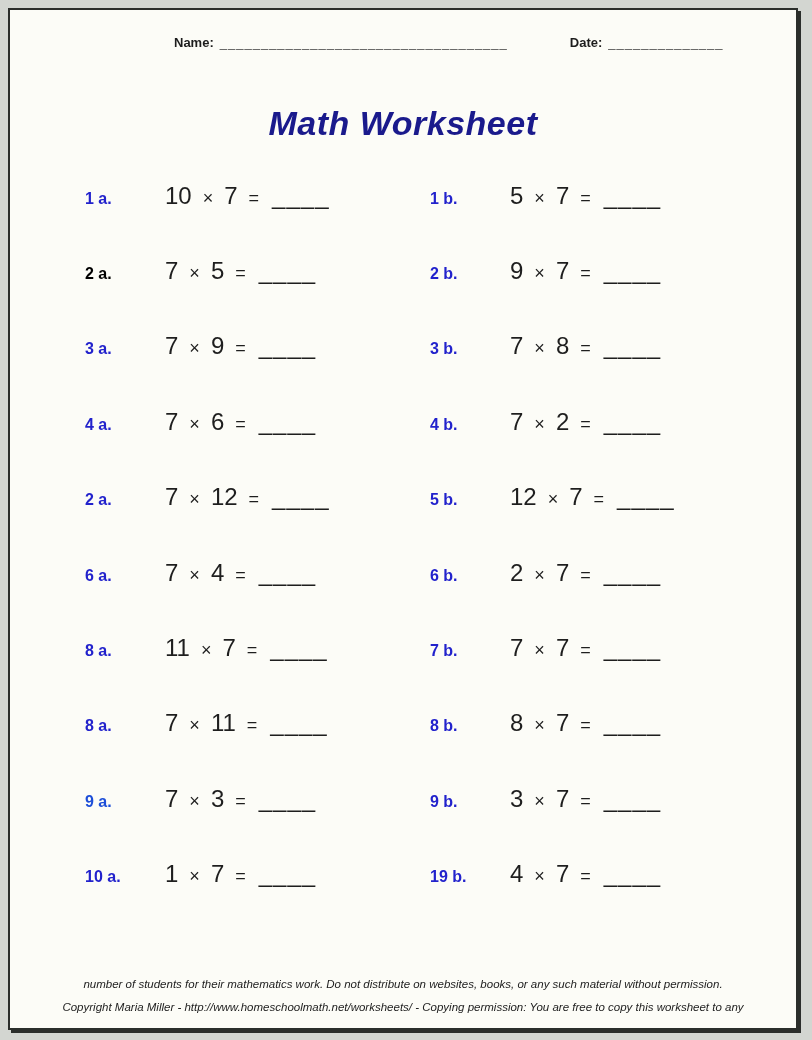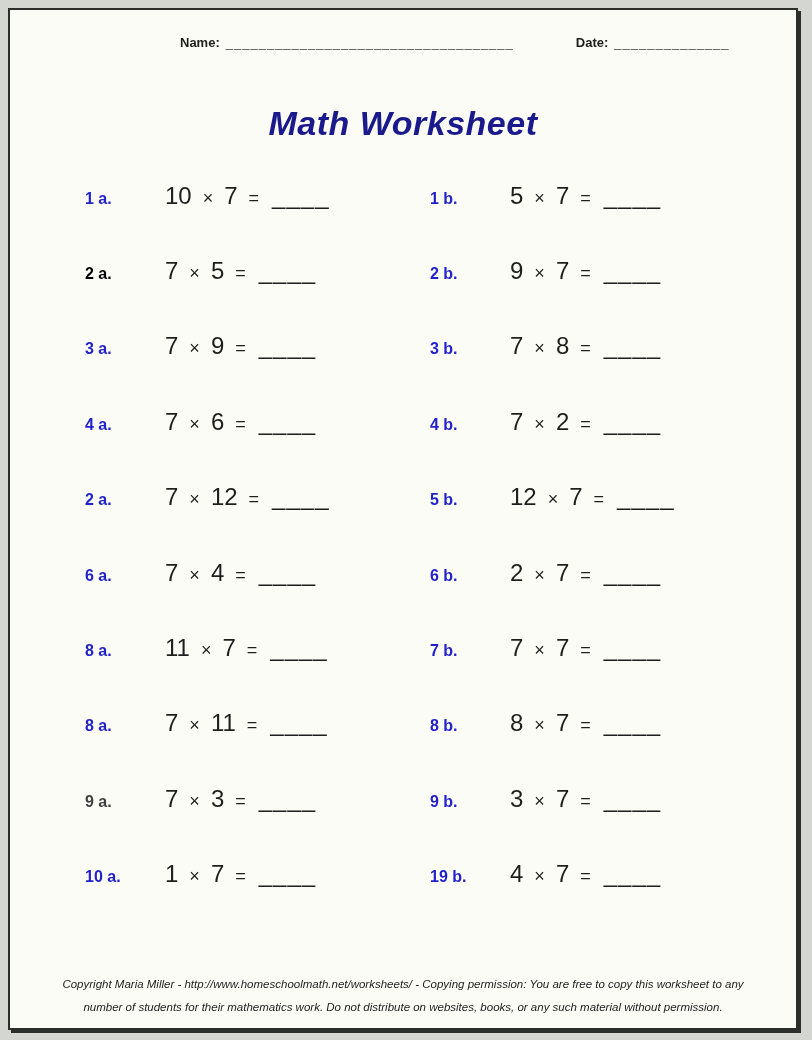--- a/index.html
+++ b/index.html
@@ -18,21 +18,21 @@
     width: 786px;
     height: 1018px;
     background: #fcfcf7;
     border: 2px solid #2b2e2b;
     box-shadow: 3px 3px 0 #2b2e2b;
   }
   
   .header-row {
     position: absolute;
     top: 25px;
-    left: 170px;
+    left: 164px;
     display: flex;
     align-items: baseline;
     white-space: nowrap;
     color: #1d1d1d;
   }
   .field-label {
     font-weight: bold;
     font-size: 13px;
     margin-right: 6px;
   }
@@ -302,21 +302,21 @@
           <span class="op">×</span>
           <span class="f">7</span>
           <span class="op">=</span>
           <span class="blank">____</span>
         </span>
       </div>
     </div>
 
     <div class="prow">
       <div class="prob left">
-        <span class="plabel" style="color: #404040;">9 a.</span>
+        <span class="plabel" style="color: #1d4ed8;">9 a.</span>
         <span class="expr">
           <span class="f">7</span>
           <span class="op">×</span>
           <span class="f">3</span>
           <span class="op">=</span>
           <span class="blank">____</span>
         </span>
       </div>
       <div class="prob right">
         <span class="plabel" style="color: rgb(34, 34, 204);">9 b.</span>
@@ -348,17 +348,17 @@
           <span class="op">×</span>
           <span class="f">7</span>
           <span class="op">=</span>
           <span class="blank">____</span>
         </span>
       </div>
     </div>
   </div>
 
   <div class="footer">
+    <div>number of students for their mathematics work. Do not distribute on websites, books, or any such material without permission.</div>
     <div>Copyright Maria Miller - http://www.homeschoolmath.net/worksheets/ - Copying permission: You are free to copy this worksheet to any</div>
-    <div>number of students for their mathematics work. Do not distribute on websites, books, or any such material without permission.</div>
   </div>
 
 </div>
 
 </body></html>

